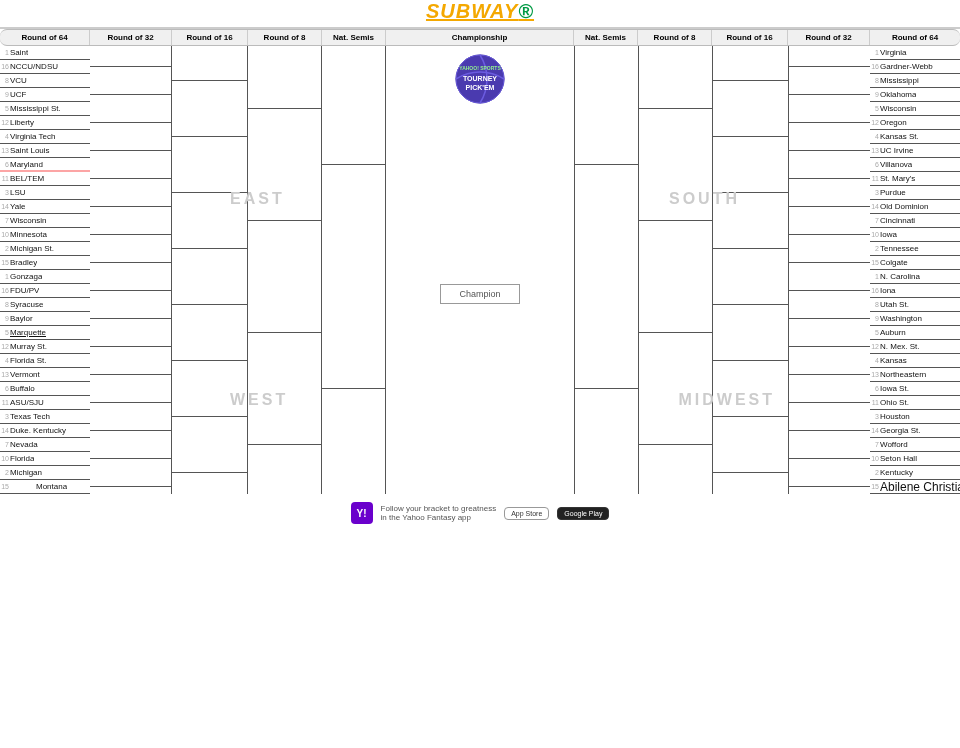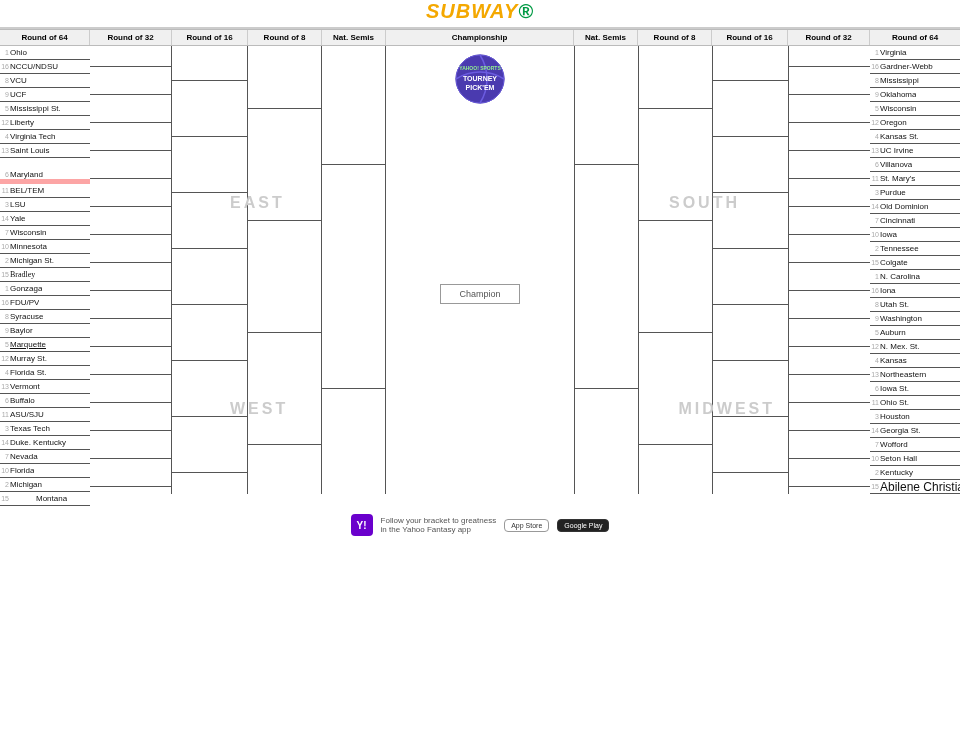--- a/index.html
+++ b/index.html
@@ -9,52 +9,52 @@
       width: 960px;
       min-height: 748px;
       overflow-x: hidden;
       font-size: 9px;
     }
   </style>
 </head>
 <body>
 
 <div>
-  <div style="text-align:center; font-size:20px; font-weight:900; font-style:italic; color:#f4a800; letter-spacing:1px; padding-bottom:4px;">
+  <div style="text-align:center; font-size:20px; font-weight:900; font-style:italic; color:#f4a800; letter-spacing:1px; padding-bottom:4px;text-decoration:underline;">
     <span style="color:#f4a800;">SUBWAY</span><span style="color:#009a44;">®</span>
   </div>
 </div>
 
 <div style="display:flex; border-top:1px solid #ccc; border-bottom:1px solid #ccc; background:#f5f5f5;">
 </div>
 
 <div style="position:relative; width:960px;">
 
-  <div style="display:flex; border-top:1px solid #bbb; border-bottom:1px solid #bbb; background:#f0f0f0;">
+  <div style="display:flex; border-top:1px solid #bbb; border-bottom:1px solid #bbb; background:#f0f0f0;border-radius:7px;">
     <div style="width:90px; text-align:center; font-size:8px; font-weight:bold; padding:3px 1px; border-right:1px solid #ccc;">Round of 64</div>
     <div style="width:82px; text-align:center; font-size:8px; font-weight:bold; padding:3px 1px; border-right:1px solid #ccc;">Round of 32</div>
     <div style="width:76px; text-align:center; font-size:8px; font-weight:bold; padding:3px 1px; border-right:1px solid #ccc;">Round of 16</div>
     <div style="width:74px; text-align:center; font-size:8px; font-weight:bold; padding:3px 1px; border-right:1px solid #ccc;">Round of 8</div>
     <div style="width:64px; text-align:center; font-size:8px; font-weight:bold; padding:3px 1px; border-right:1px solid #ccc;">Nat. Semis</div>
     <div style="flex:1; text-align:center; font-size:8px; font-weight:bold; padding:3px 1px; border-right:1px solid #ccc;">Championship</div>
     <div style="width:64px; text-align:center; font-size:8px; font-weight:bold; padding:3px 1px; border-right:1px solid #ccc;">Nat. Semis</div>
     <div style="width:74px; text-align:center; font-size:8px; font-weight:bold; padding:3px 1px; border-right:1px solid #ccc;">Round of 8</div>
     <div style="width:76px; text-align:center; font-size:8px; font-weight:bold; padding:3px 1px; border-right:1px solid #ccc;">Round of 16</div>
     <div style="width:82px; text-align:center; font-size:8px; font-weight:bold; padding:3px 1px; border-right:1px solid #ccc;">Round of 32</div>
     <div style="width:90px; text-align:center; font-size:8px; font-weight:bold; padding:3px 1px;">Round of 64</div>
   </div>
 
   <div style="display:flex; position:relative;">
 
     <div style="display:flex; flex-direction:row;">
 
       <div style="width:90px; display:flex; flex-direction:column;" id="r64-left">
           <div class="team-row" style="height:14px;display:flex;align-items:center;border-bottom:1px solid #555;overflow:hidden;cursor:pointer;">
     <span style="font-size:7px;color:#aaa;min-width:10px;text-align:right;padding-right:1px;">1</span>
-    <span style="font-size:8px;color:#111;white-space:nowrap;overflow:hidden;">Ohio</span>
+    <span style="font-size:8px;color:#111;white-space:nowrap;overflow:hidden;">Saint</span>
   </div>
           <div class="team-row" style="height:14px;display:flex;align-items:center;border-bottom:1px solid #555;overflow:hidden;cursor:pointer;">
     <span style="font-size:7px;color:#aaa;min-width:10px;text-align:right;padding-right:1px;">16</span>
     <span style="font-size:8px;color:#111;white-space:nowrap;overflow:hidden;">NCCU/NDSU</span>
   </div>
           <div class="team-row" style="height:14px;display:flex;align-items:center;border-bottom:1px solid #555;overflow:hidden;cursor:pointer;">
     <span style="font-size:7px;color:#aaa;min-width:10px;text-align:right;padding-right:1px;">8</span>
     <span style="font-size:8px;color:#111;white-space:nowrap;overflow:hidden;">VCU</span>
   </div>
           <div class="team-row" style="height:14px;display:flex;align-items:center;border-bottom:1px solid #555;overflow:hidden;cursor:pointer;">
@@ -70,21 +70,21 @@
     <span style="font-size:8px;color:#111;white-space:nowrap;overflow:hidden;">Liberty</span>
   </div>
           <div class="team-row" style="height:14px;display:flex;align-items:center;border-bottom:1px solid #555;overflow:hidden;cursor:pointer;">
     <span style="font-size:7px;color:#aaa;min-width:10px;text-align:right;padding-right:1px;">4</span>
     <span style="font-size:8px;color:#111;white-space:nowrap;overflow:hidden;">Virginia Tech</span>
   </div>
           <div class="team-row" style="height:14px;display:flex;align-items:center;border-bottom:1px solid #555;overflow:hidden;cursor:pointer;">
     <span style="font-size:7px;color:#aaa;min-width:10px;text-align:right;padding-right:1px;">13</span>
     <span style="font-size:8px;color:#111;white-space:nowrap;overflow:hidden;">Saint Louis</span>
   </div>
-          <div class="team-row" style="height:14px;display:flex;align-items:center;border-bottom:5px solid #fca5a5;overflow:hidden;cursor:pointer;margin-top:12px;">
+          <div class="team-row" style="height:14px;display:flex;align-items:center;border-bottom:2px solid #fca5a5;overflow:hidden;cursor:pointer;">
     <span style="font-size:7px;color:#aaa;min-width:10px;text-align:right;padding-right:1px;">6</span>
     <span style="font-size:8px;color:#111;white-space:nowrap;overflow:hidden;">Maryland</span>
   </div>
           <div class="team-row" style="height:14px;display:flex;align-items:center;border-bottom:1px solid #555;overflow:hidden;cursor:pointer;">
     <span style="font-size:7px;color:#aaa;min-width:10px;text-align:right;padding-right:1px;">11</span>
     <span style="font-size:8px;color:#111;white-space:nowrap;overflow:hidden;">BEL/TEM</span>
   </div>
           <div class="team-row" style="height:14px;display:flex;align-items:center;border-bottom:1px solid #555;overflow:hidden;cursor:pointer;">
     <span style="font-size:7px;color:#aaa;min-width:10px;text-align:right;padding-right:1px;">3</span>
     <span style="font-size:8px;color:#111;white-space:nowrap;overflow:hidden;">LSU</span>
@@ -100,21 +100,21 @@
           <div class="team-row" style="height:14px;display:flex;align-items:center;border-bottom:1px solid #555;overflow:hidden;cursor:pointer;">
     <span style="font-size:7px;color:#aaa;min-width:10px;text-align:right;padding-right:1px;">10</span>
     <span style="font-size:8px;color:#111;white-space:nowrap;overflow:hidden;">Minnesota</span>
   </div>
           <div class="team-row" style="height:14px;display:flex;align-items:center;border-bottom:1px solid #555;overflow:hidden;cursor:pointer;">
     <span style="font-size:7px;color:#aaa;min-width:10px;text-align:right;padding-right:1px;">2</span>
     <span style="font-size:8px;color:#111;white-space:nowrap;overflow:hidden;">Michigan St.</span>
   </div>
           <div class="team-row" style="height:14px;display:flex;align-items:center;border-bottom:1px solid #555;overflow:hidden;cursor:pointer;">
     <span style="font-size:7px;color:#aaa;min-width:10px;text-align:right;padding-right:1px;">15</span>
-    <span style="font-size:8px;color:#111;white-space:nowrap;overflow:hidden;font-family:Liberation Serif, serif;">Bradley</span>
+    <span style="font-size:8px;color:#111;white-space:nowrap;overflow:hidden;">Bradley</span>
   </div>
           <div class="team-row" style="height:14px;display:flex;align-items:center;border-bottom:1px solid #555;overflow:hidden;cursor:pointer;">
     <span style="font-size:7px;color:#aaa;min-width:10px;text-align:right;padding-right:1px;">1</span>
     <span style="font-size:8px;color:#111;white-space:nowrap;overflow:hidden;">Gonzaga</span>
   </div>
           <div class="team-row" style="height:14px;display:flex;align-items:center;border-bottom:1px solid #555;overflow:hidden;cursor:pointer;">
     <span style="font-size:7px;color:#aaa;min-width:10px;text-align:right;padding-right:1px;">16</span>
     <span style="font-size:8px;color:#111;white-space:nowrap;overflow:hidden;">FDU/PV</span>
   </div>
           <div class="team-row" style="height:14px;display:flex;align-items:center;border-bottom:1px solid #555;overflow:hidden;cursor:pointer;">

